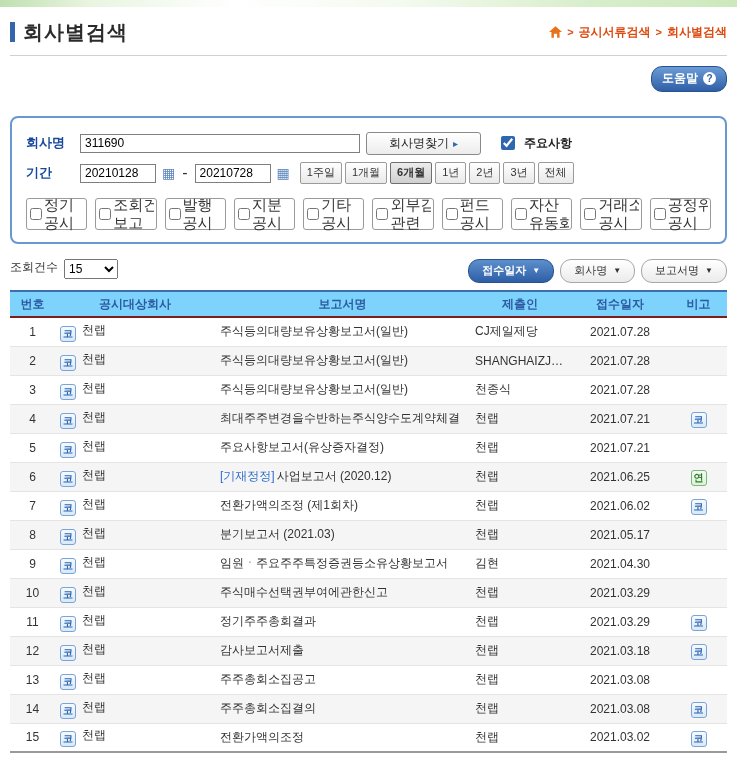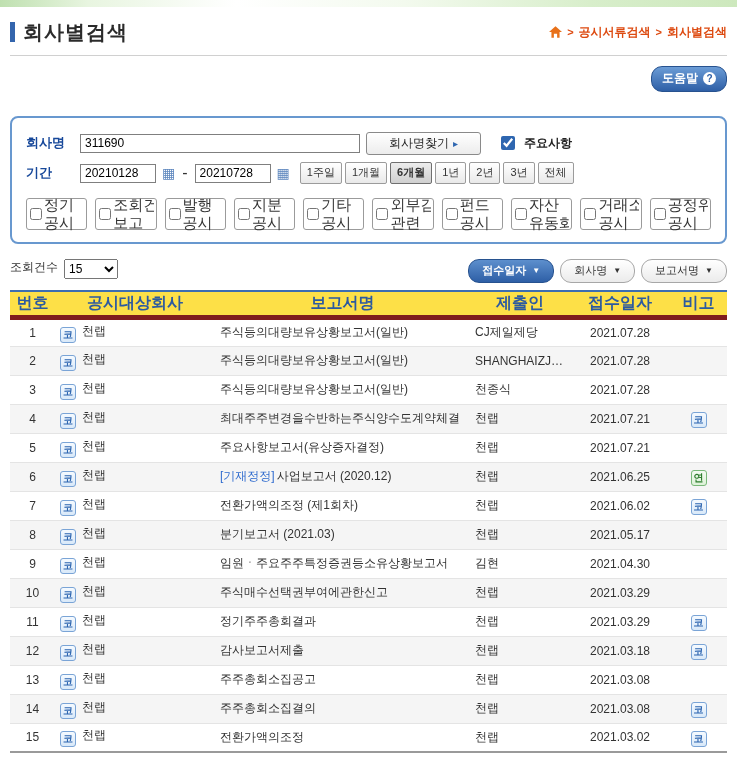--- a/index.html
+++ b/index.html
@@ -71,22 +71,22 @@
   .count-select { height:20px; font-size:12px; font-family:inherit; width:54px; cursor:pointer; }
   .sort-group { margin-left:auto; display:flex; gap:6px; }
   .sort-btn { display:inline-flex; align-items:center; gap:6px; border-radius:11px; border:1px solid #a7a7a7;
     background:linear-gradient(#fff,#ebebeb); padding:3px 13px 4px; font-size:11px; color:#333;
     cursor:pointer; font-family:inherit; }
   .sort-btn.active { background:linear-gradient(#5d8fcd,#2e5fa6); border-color:#27528f; color:#fff; font-weight:bold; }
   .sort-btn .arr { font-size:8px; }
 
   
   table.results { width:100%; border-collapse:collapse; border-top:2px solid #3d6eb0; table-layout:fixed; }
-  .results th { color:#2c5aa0; font-size:16px; font-weight:bold; height:26px; border-bottom:5px solid #7f1d1d;
-    background:#fde047; padding:0 4px; }
+  .results th { color:#2c5aa0; font-size:12px; font-weight:bold; height:26px; border-bottom:2px solid #7f1d1d;
+    background:#7dd3fc; padding:0 4px; }
   .results td { font-size:12px; color:#333; height:29px; border-bottom:1px solid #e4e4e4; padding:0 5px;
     overflow:hidden; white-space:nowrap; text-overflow:ellipsis; }
   .results tbody tr:nth-child(even) { background:#f5f5f5; }
   .results tbody tr:last-child td { border-bottom:2px solid #9a9a9a; }
   .c-no { text-align:center; }
   .c-co { padding-left:14px; }
   .c-da { text-align:center; }
   .c-rm { text-align:center; }
   .badge { display:inline-flex; width:16px; height:16px; align-items:center; justify-content:center;
     font-size:10px; font-weight:bold; border-radius:3px; vertical-align:-3px; }

